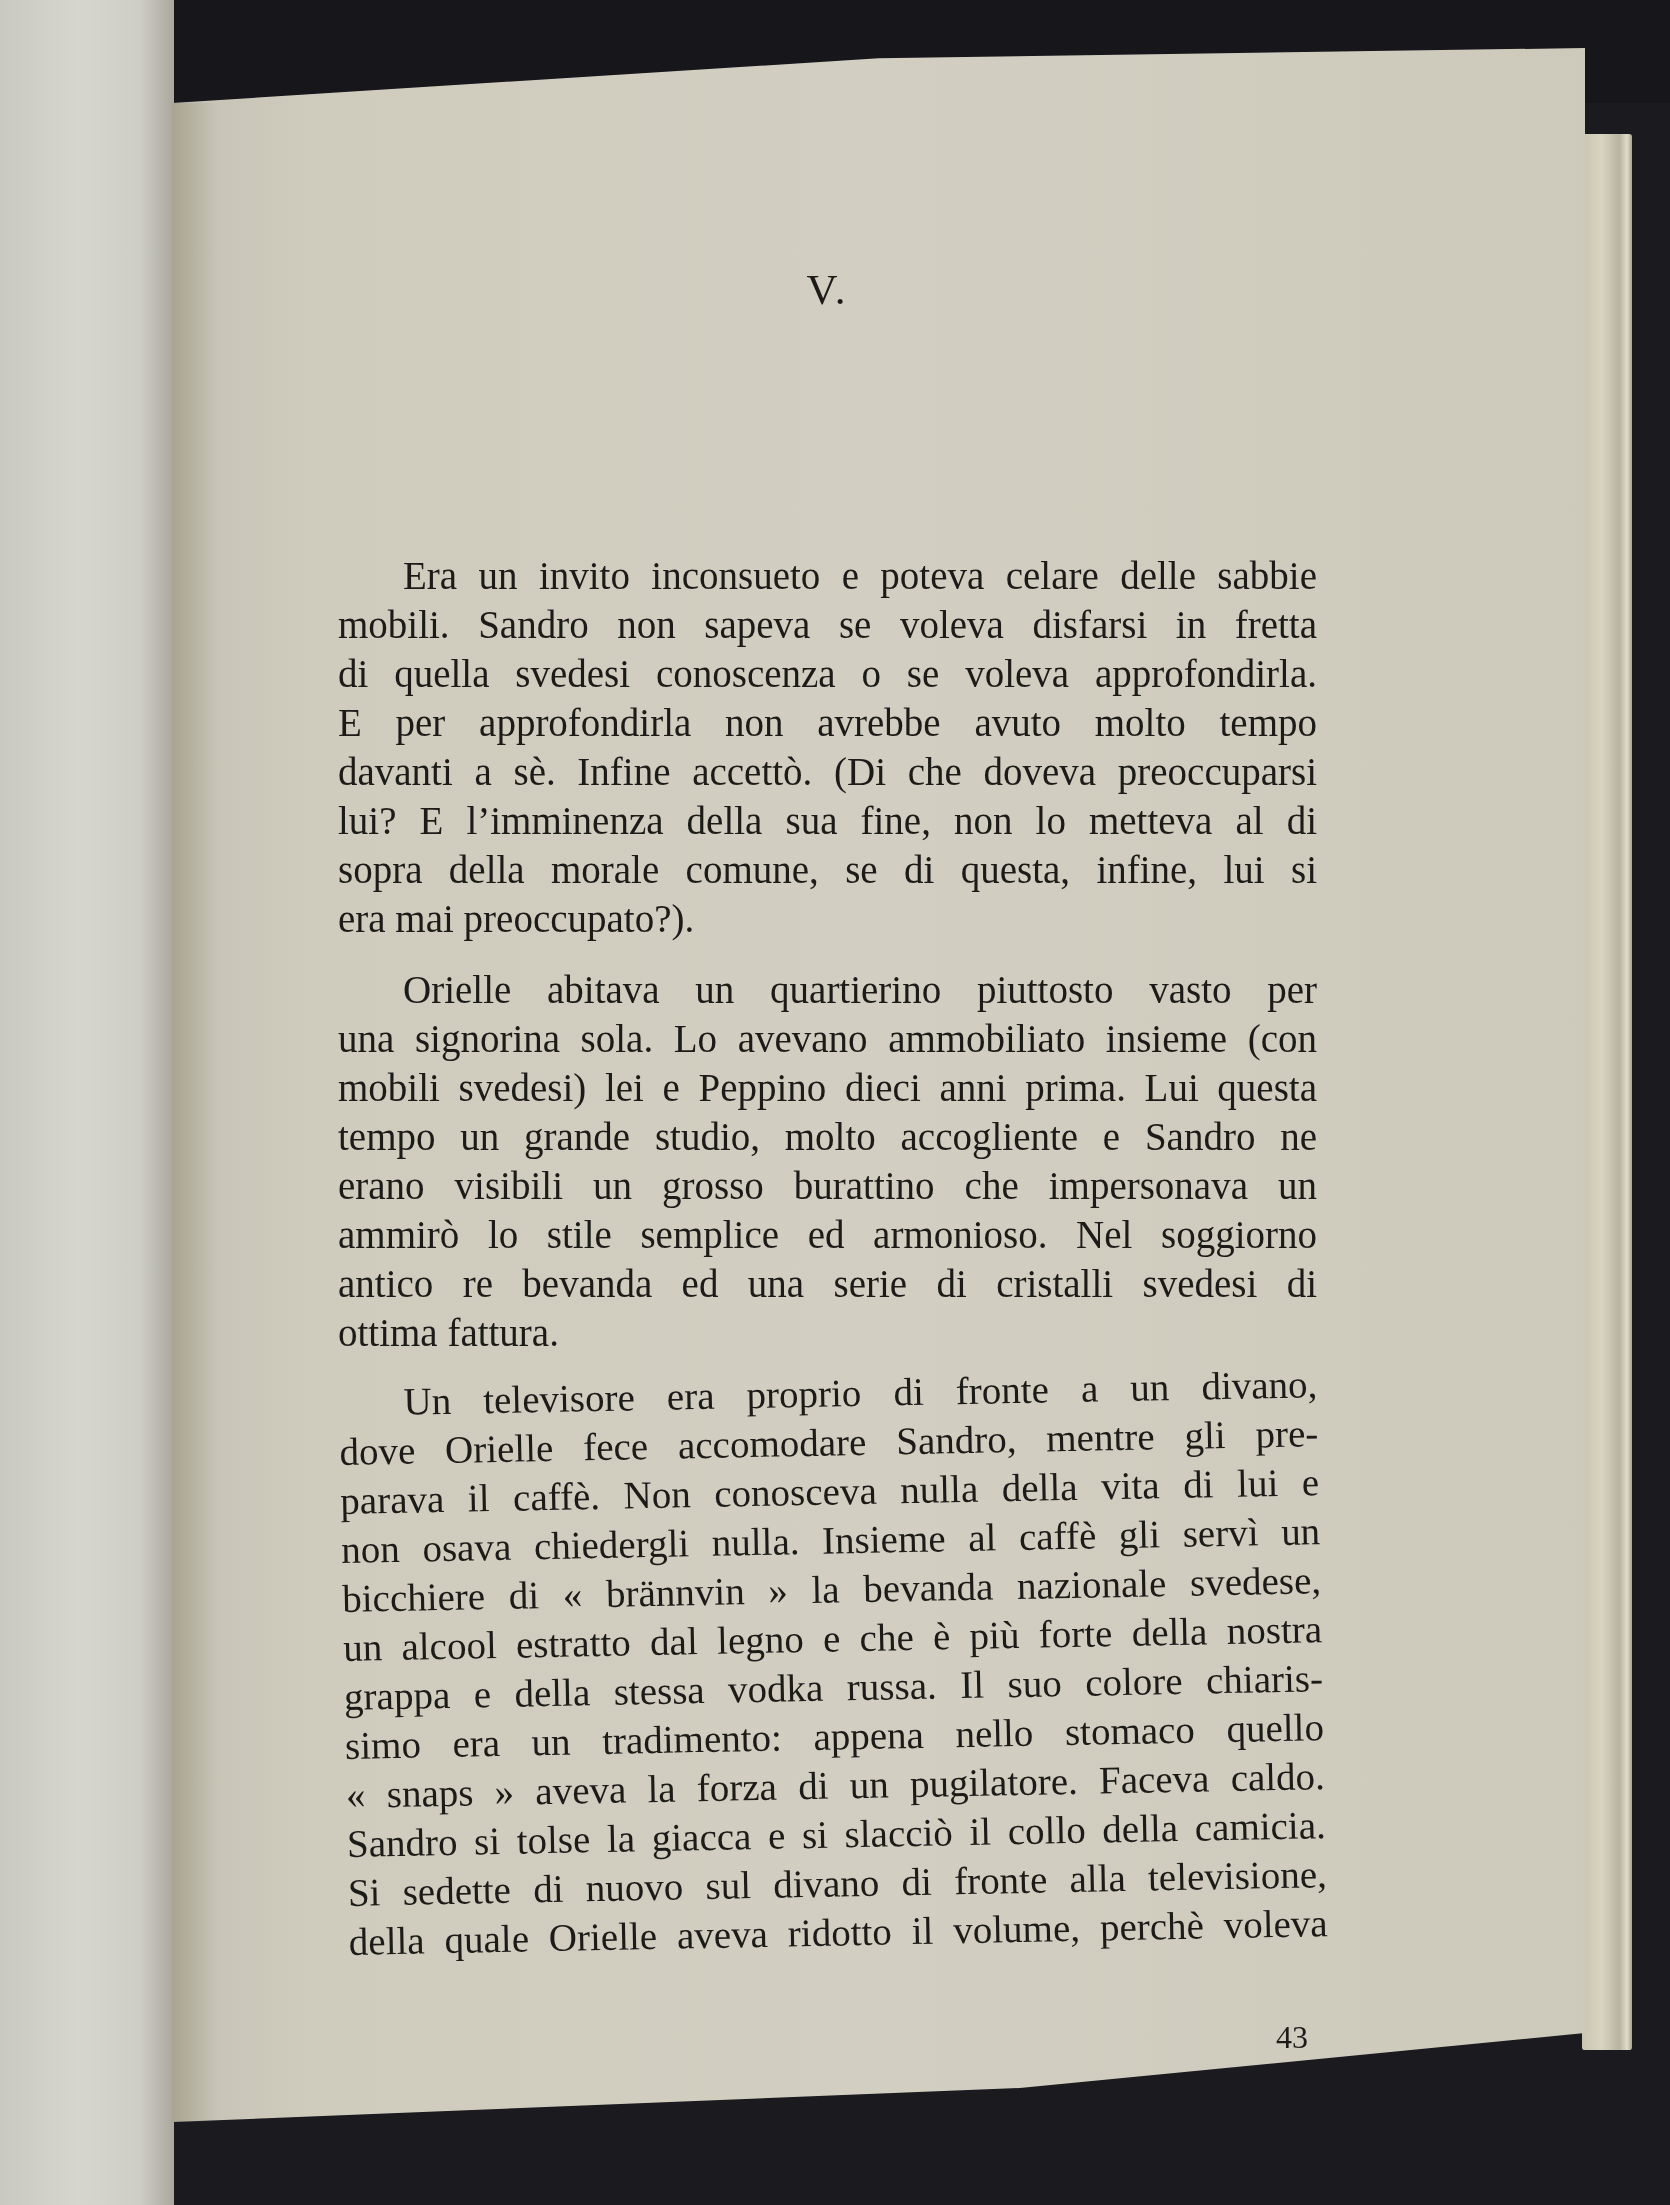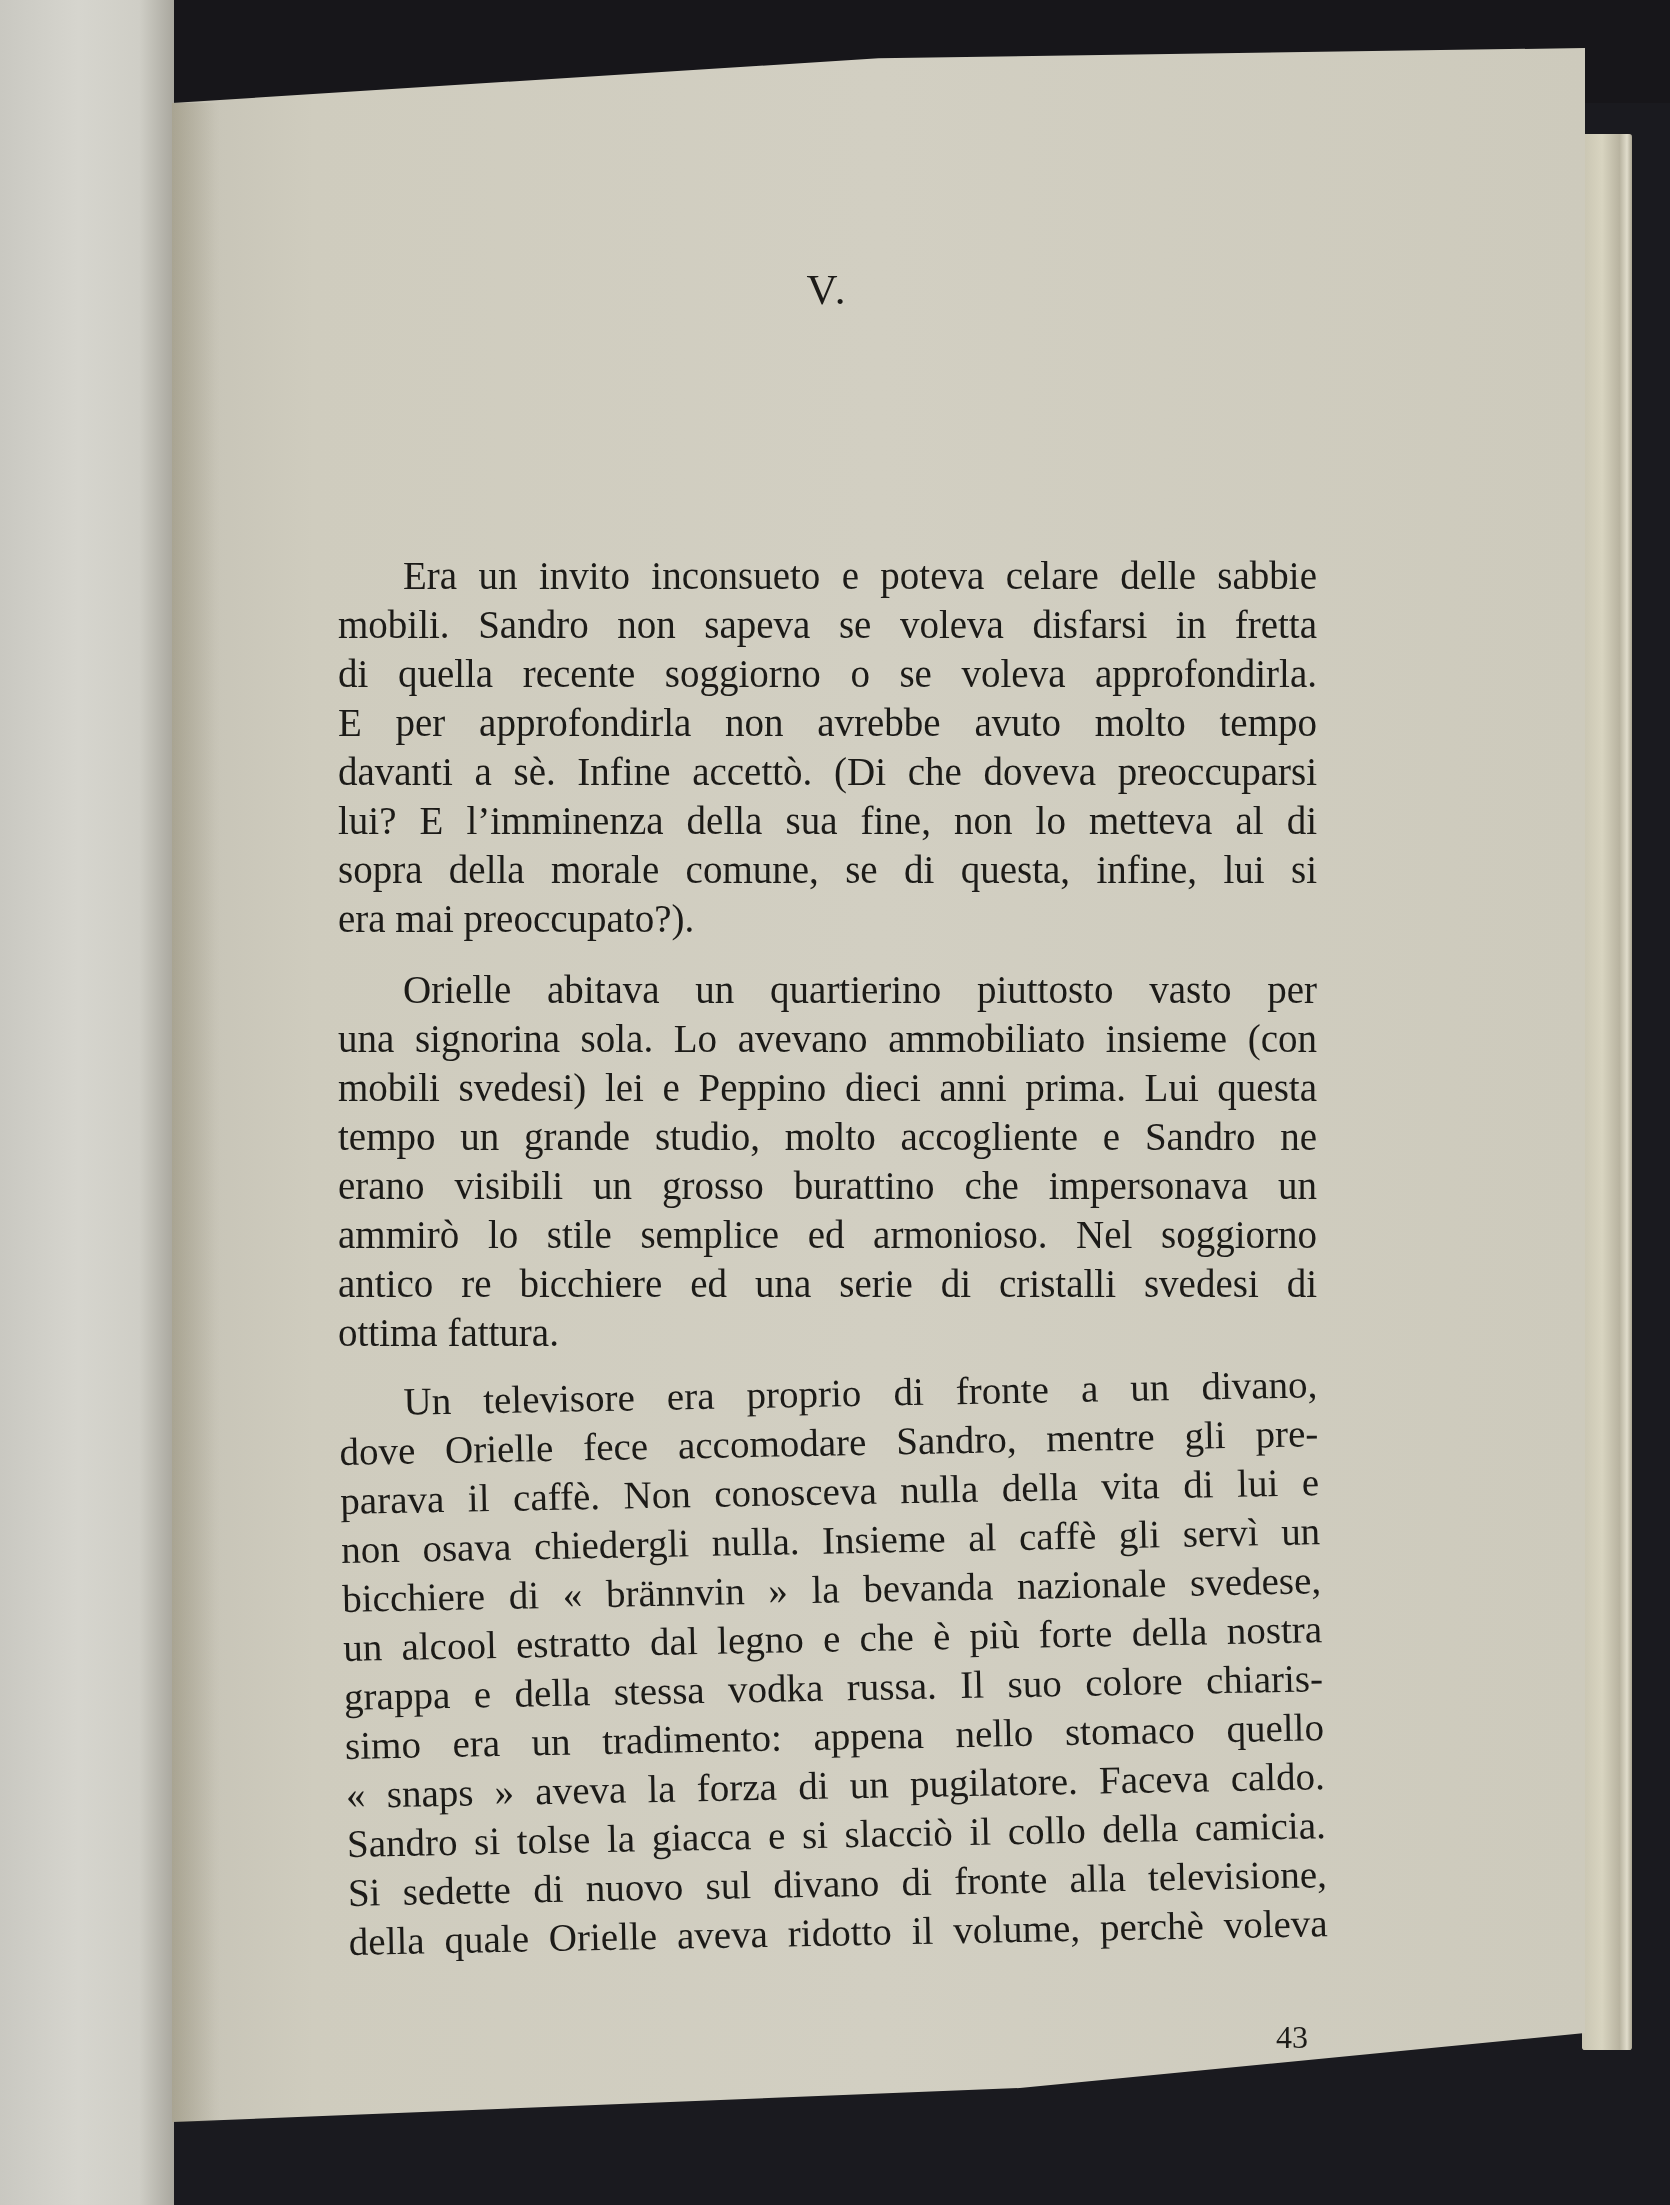--- a/index.html
+++ b/index.html
@@ -58,36 +58,36 @@
 <div class="top-shadow"></div>
 <div class="page-stack"></div>
 <div class="right-page"></div>
 <div class="gutter-shade"></div>
 
 <div class="chapter-heading">V.</div>
 
 <div class="text-block p1">
   <span class="line indent">Era un invito inconsueto e poteva celare delle sabbie</span>
   <span class="line">mobili. Sandro non sapeva se voleva disfarsi in fretta</span>
-  <span class="line">di quella recente soggiorno o se voleva approfondirla.</span>
+  <span class="line">di quella svedesi conoscenza o se voleva approfondirla.</span>
   <span class="line">E per approfondirla non avrebbe avuto molto tempo</span>
   <span class="line">davanti a sè. Infine accettò. (Di che doveva preoccuparsi</span>
   <span class="line">lui? E l’imminenza della sua fine, non lo metteva al di</span>
   <span class="line">sopra della morale comune, se di questa, infine, lui si</span>
   <span class="line last">era mai preoccupato?).</span>
 </div>
 
 <div class="text-block p2">
   <span class="line indent">Orielle abitava un quartierino piuttosto vasto per</span>
   <span class="line">una signorina sola. Lo avevano ammobiliato insieme (con</span>
   <span class="line">mobili svedesi) lei e Peppino dieci anni prima. Lui questa</span>
   <span class="line">tempo un grande studio, molto accogliente e Sandro ne</span>
   <span class="line">erano visibili un grosso burattino che impersonava un</span>
   <span class="line">ammirò lo stile semplice ed armonioso. Nel soggiorno</span>
-  <span class="line">antico re bicchiere ed una serie di cristalli svedesi di</span>
+  <span class="line">antico re bevanda ed una serie di cristalli svedesi di</span>
   <span class="line last">ottima fattura.</span>
 </div>
 
 <div class="text-block p3">
   <span class="line indent">Un televisore era proprio di fronte a un divano,</span>
   <span class="line">dove Orielle fece accomodare Sandro, mentre gli pre-</span>
   <span class="line">parava il caffè. Non conosceva nulla della vita di lui e</span>
   <span class="line">non osava chiedergli nulla. Insieme al caffè gli servì un</span>
   <span class="line">bicchiere di « brännvin » la bevanda nazionale svedese,</span>
   <span class="line">un alcool estratto dal legno e che è più forte della nostra</span>

